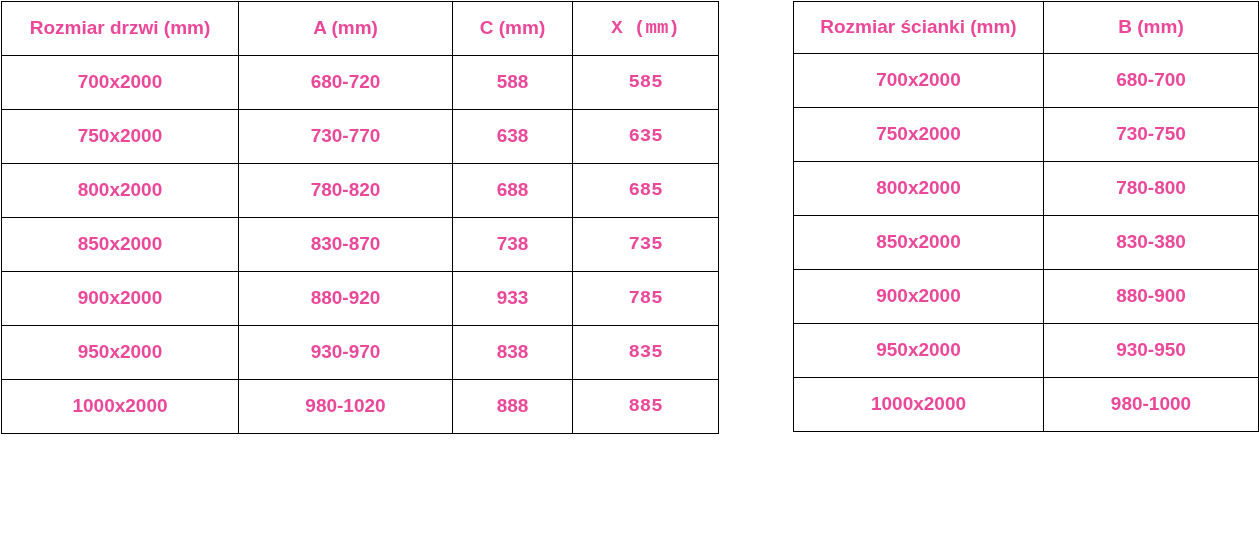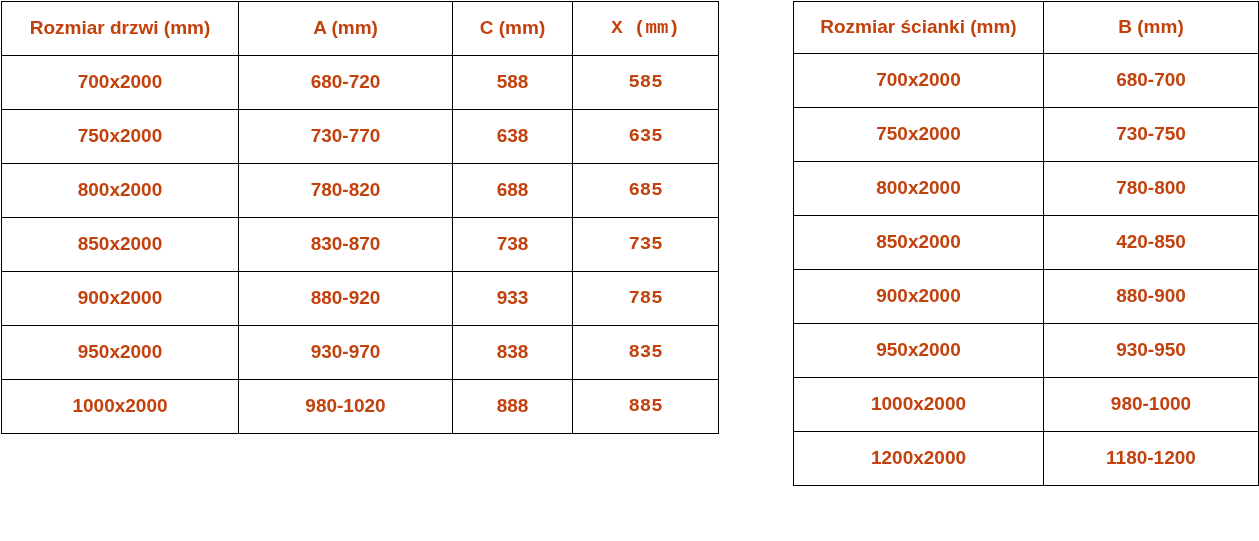--- a/index.html
+++ b/index.html
@@ -29,21 +29,21 @@
     background: #ffffff;
   }
   table.spec td, table.spec th {
     border: 1px solid #000000;
     text-align: center;
     vertical-align: middle;
     font-size: 19px;
     font-weight: bold;
     padding: 0;
     line-height: 1.1;
-    color: #c2410c;
+    color: #ec4899;
   }
   
   #table-doors {
     left: 1px;
     top: 1px;
   }
   #table-doors th.c0, #table-doors td.c0 { width: 236px; height: 53px; }
   #table-doors th.c1, #table-doors td.c1 { width: 213px; margin-left: 24px; }
   #table-doors th.c2, #table-doors td.c2 { width: 119px; }
   #table-doors th.c3, #table-doors td.c3 { width: 145px; font-family: Liberation Mono, monospace; }
@@ -135,34 +135,30 @@
       <tr>
         <td class="c0">750x2000</td>
         <td class="c1">730-750</td>
       </tr>
       <tr>
         <td class="c0">800x2000</td>
         <td class="c1">780-800</td>
       </tr>
       <tr>
         <td class="c0">850x2000</td>
-        <td class="c1">420-850</td>
+        <td class="c1">830-380</td>
       </tr>
       <tr>
         <td class="c0">900x2000</td>
         <td class="c1">880-900</td>
       </tr>
       <tr>
         <td class="c0">950x2000</td>
         <td class="c1">930-950</td>
       </tr>
       <tr>
         <td class="c0">1000x2000</td>
         <td class="c1">980-1000</td>
       </tr>
-      <tr>
-        <td class="c0">1200x2000</td>
-        <td class="c1">1180-1200</td>
-      </tr>
     </tbody>
   </table>
 
 </div>
 
 </body></html>

